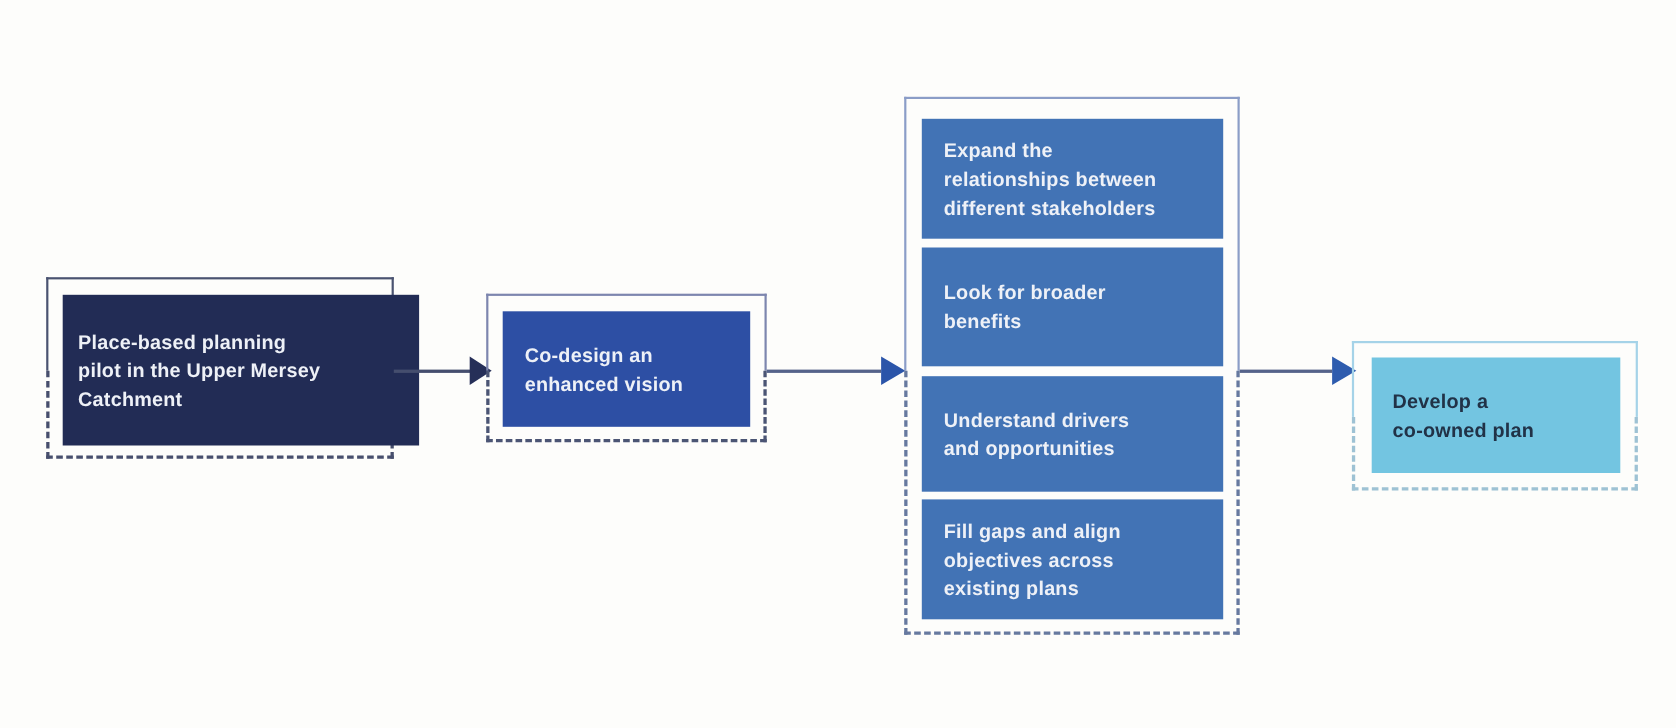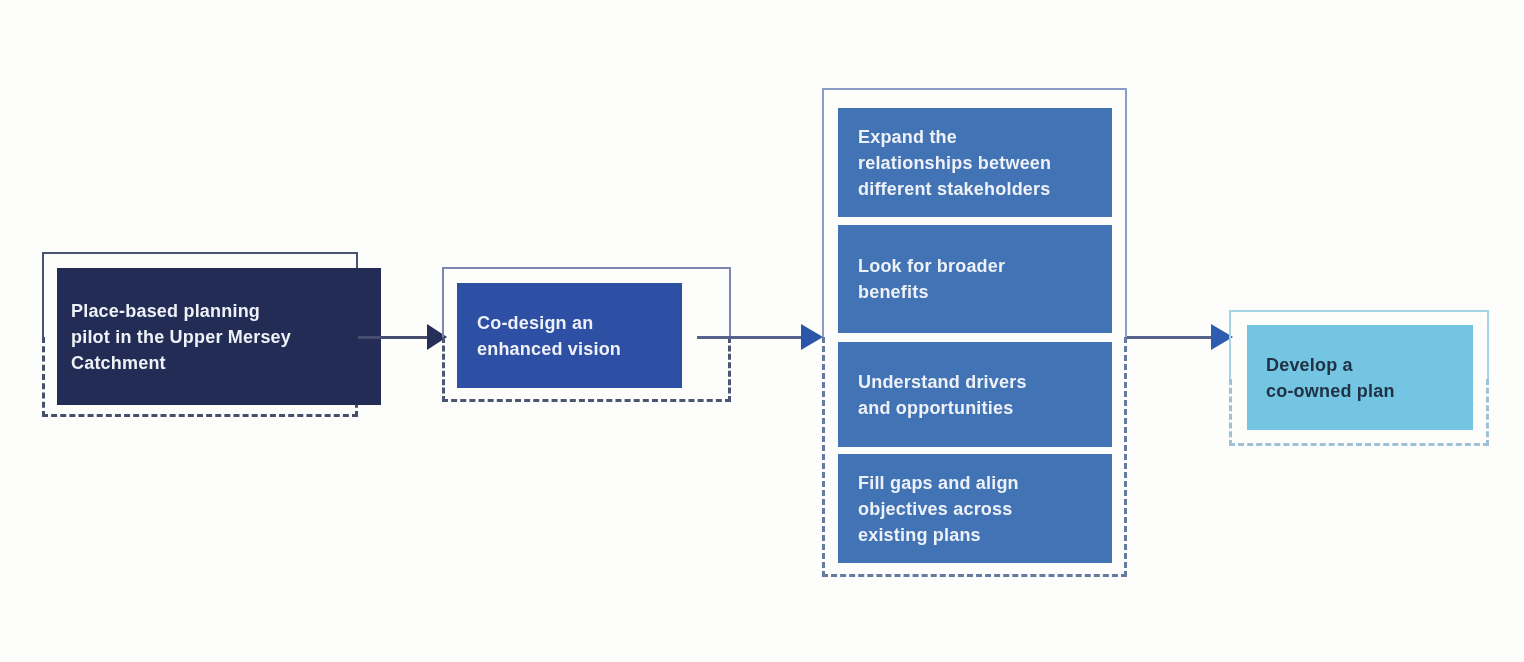--- a/index.html
+++ b/index.html
@@ -20,21 +20,21 @@
     display:flex;align-items:center;
     font-weight:bold;font-size:18px;line-height:26px;
     white-space:pre-line;letter-spacing:0.2px;
   }
   
   .s1{left:42px;top:252px;width:316px;height:165px;}
   .s1 .outline-top{height:85px;border-color:#4a5370;}
   .s1 .outline-bottom{top:85px;border-color:#474f6d;}
   .s1 .fill-box{left:15px;top:16px;width:324px;height:137px;padding-left:14px;padding-right:10px;}
   
-  .s2{left:442px;top:267px;width:289px;height:135px;}
+  .s2{left:442px;top:267px;width:255px;height:135px;}
   .s2 .outline-top{height:70px;border-color:#7d86ae;}
   .s2 .outline-bottom{top:70px;border-color:#4b5574;}
   .s2 .fill-box{left:15px;top:16px;width:225px;height:105px;padding-left:20px;padding-right:8px;}
   
   .s3{left:822px;top:88px;width:305px;height:489px;}
   .s3 .outline-top{height:249px;border-color:#8b9dc7;}
   .s3 .outline-bottom{top:249px;border-color:#66799f;}
   .s3 .fill-box{left:16px;width:274px;padding-left:20px;padding-right:6px;}
   .s3 .g1{top:20px;height:109px;}
   .s3 .g2{top:137px;height:108px;}

